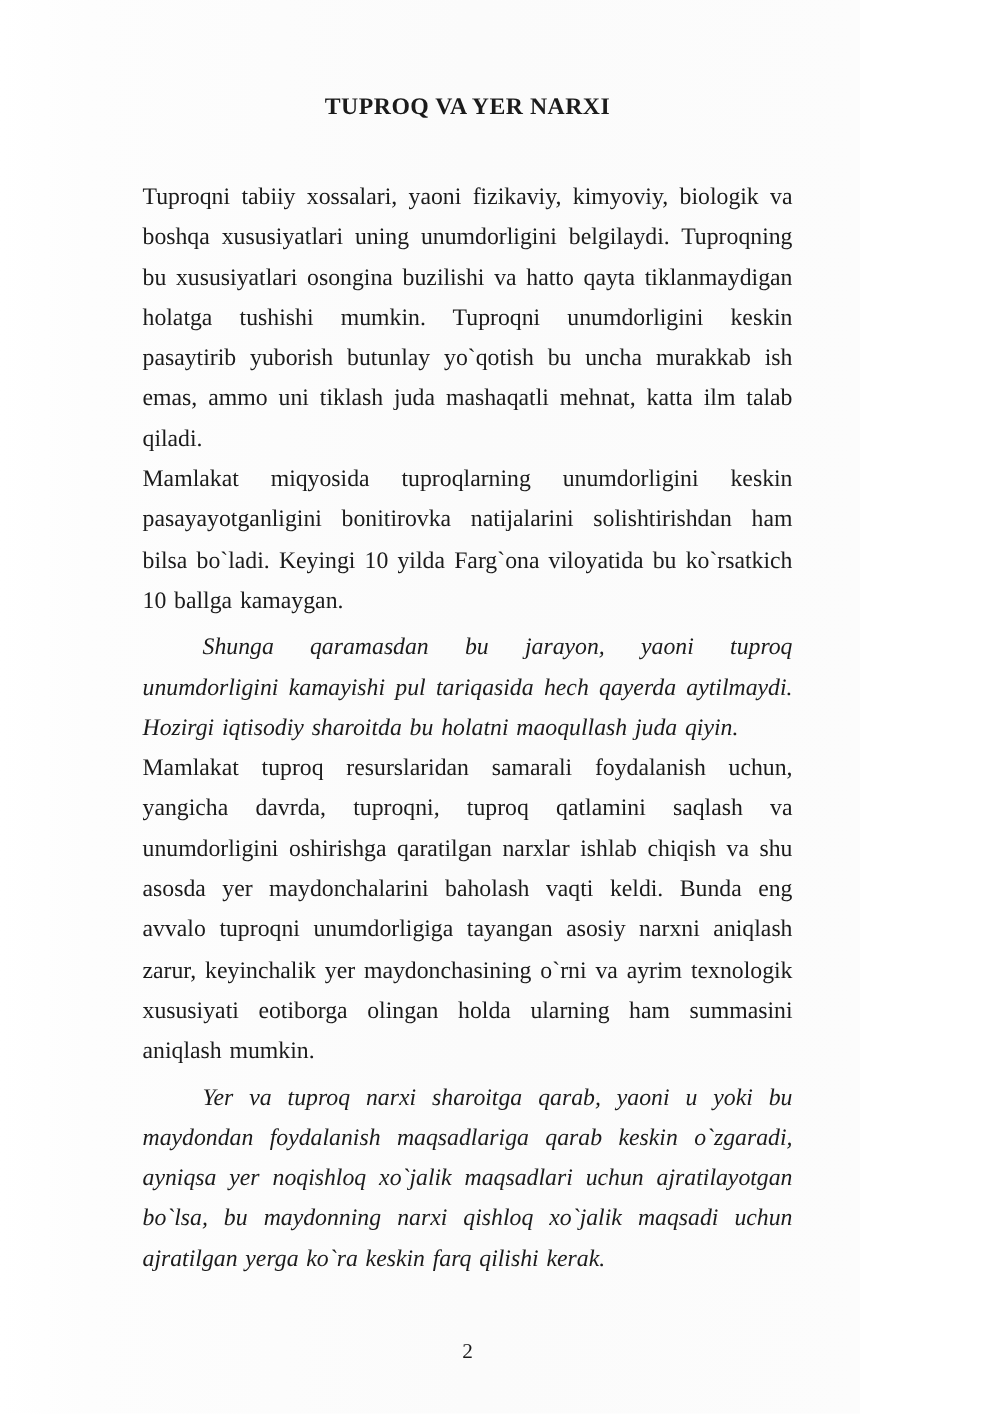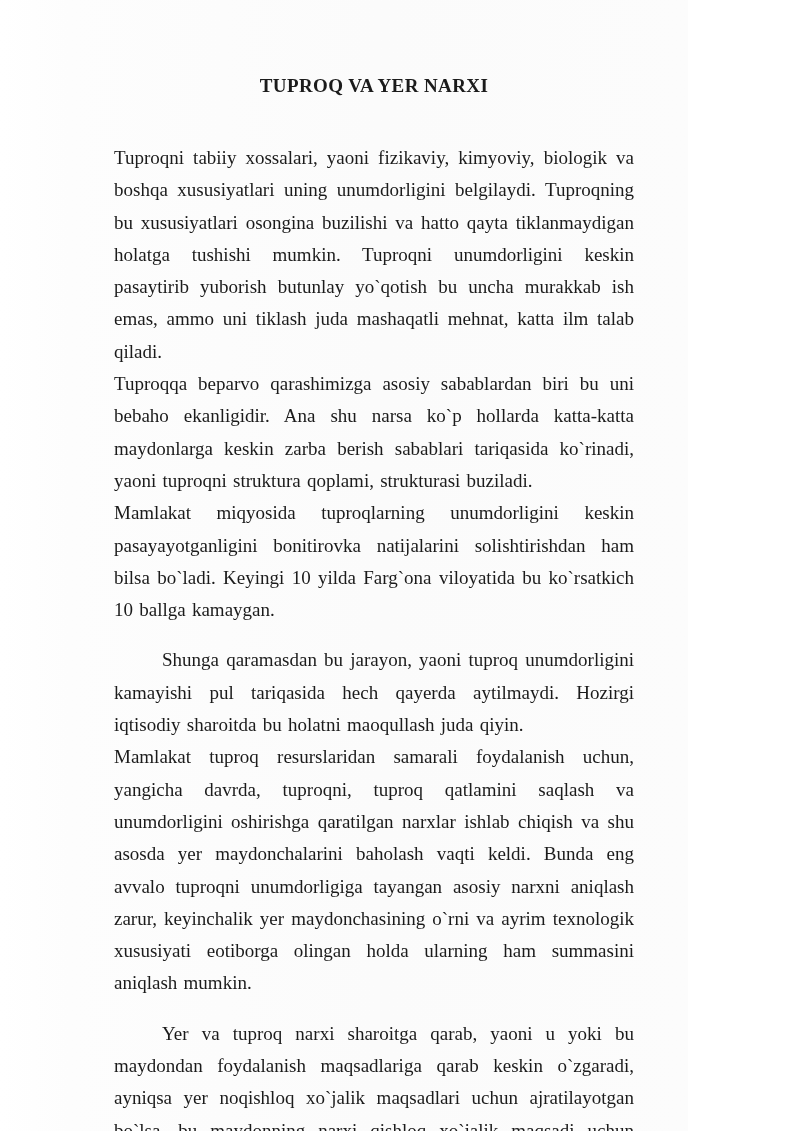--- a/index.html
+++ b/index.html
@@ -31,40 +31,40 @@
   }
   .body-text p {
     margin: 0;
     font-size: 19px;
     line-height: 32.3px;
     text-align: justify;
     word-spacing: 1.5px;
   }
   .body-text p.indent {
     text-indent: 48px;
-    margin-top: 18px;
+    margin-top: 5px;
+    font-style: italic;
   }
   .page-number {
     margin-top: 46px;
     text-align: center;
     font-size: 17px;
     line-height: 22px;
   }
 </style>
 </head>
 <body>
 
 <div class="page">
   <div class="content">
 
     <h1 class="doc-title">TUPROQ VA YER NARXI</h1>
 
     <div class="body-text">
       <p>Tuproqni tabiiy xossalari, yaoni fizikaviy, kimyoviy, biologik va boshqa xususiyatlari uning unumdorligini belgilaydi. Tuproqning bu xususiyatlari osongina buzilishi va hatto qayta tiklanmaydigan holatga tushishi mumkin. Tuproqni unumdorligini keskin pasaytirib yuborish butunlay yo`qotish bu uncha murakkab ish emas, ammo uni tiklash juda mashaqatli mehnat, katta ilm talab qiladi.</p>
-      <p>Tuproqqa beparvo qarashimizga asosiy sabablardan biri bu uni bebaho ekanligidir. Ana shu narsa ko`p hollarda katta-katta maydonlarga keskin zarba berish sabablari tariqasida ko`rinadi, yaoni tuproqni struktura qoplami, strukturasi buziladi.</p>
       <p>Mamlakat miqyosida tuproqlarning unumdorligini keskin pasayayotganligini bonitirovka natijalarini solishtirishdan ham bilsa bo`ladi. Keyingi 10 yilda Farg`ona viloyatida bu ko`rsatkich 10 ballga kamaygan.</p>
       <p class="indent">Shunga qaramasdan bu jarayon, yaoni tuproq unumdorligini kamayishi pul tariqasida hech qayerda aytilmaydi. Hozirgi iqtisodiy sharoitda bu holatni maoqullash juda qiyin.</p>
       <p>Mamlakat tuproq resurslaridan samarali foydalanish uchun, yangicha davrda, tuproqni, tuproq qatlamini saqlash va unumdorligini oshirishga qaratilgan narxlar ishlab chiqish va shu asosda yer maydonchalarini baholash vaqti keldi. Bunda eng avvalo tuproqni unumdorligiga tayangan asosiy narxni aniqlash zarur, keyinchalik yer maydonchasining o`rni va ayrim texnologik xususiyati eotiborga olingan holda ularning ham summasini aniqlash mumkin.</p>
       <p class="indent">Yer va tuproq narxi sharoitga qarab, yaoni u yoki bu maydondan foydalanish maqsadlariga qarab keskin o`zgaradi, ayniqsa yer noqishloq xo`jalik maqsadlari uchun ajratilayotgan bo`lsa, bu maydonning narxi qishloq xo`jalik maqsadi uchun ajratilgan yerga ko`ra keskin farq qilishi kerak.</p>
     </div>
 
     <div class="page-number">2</div>
 
   </div>
 </div>

